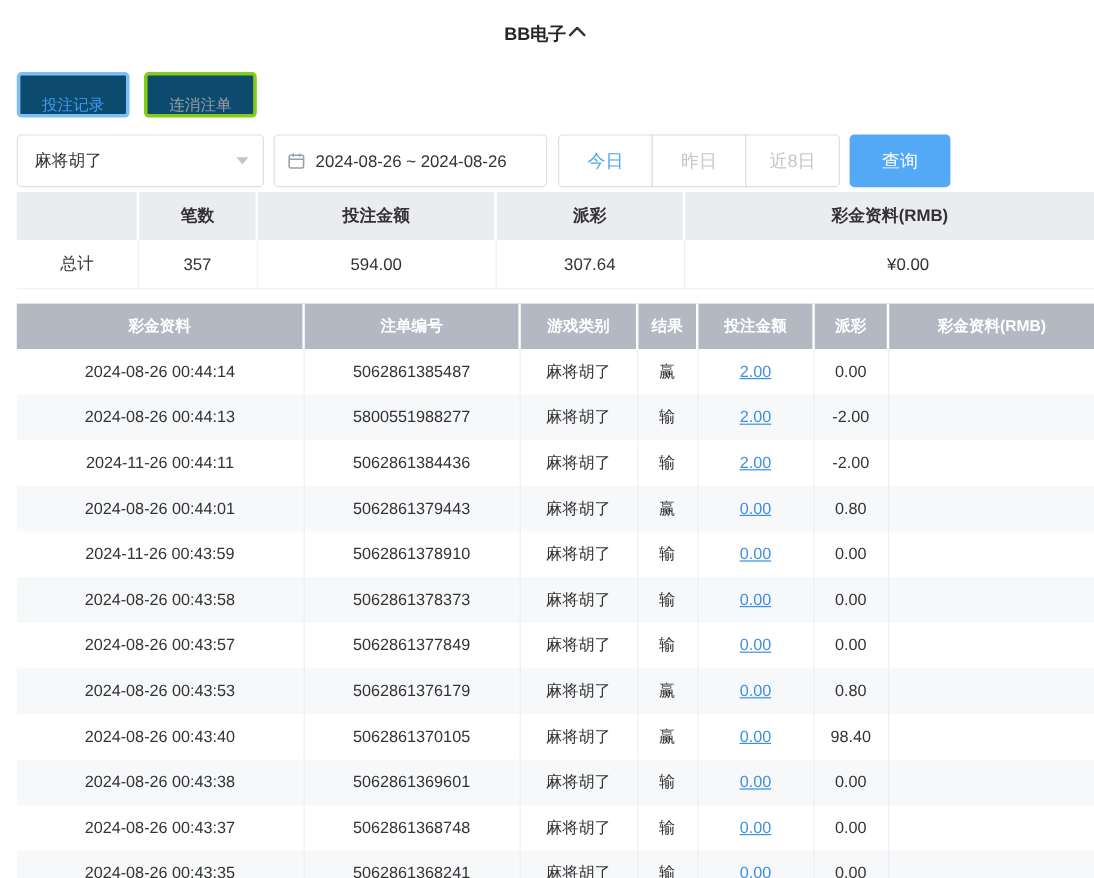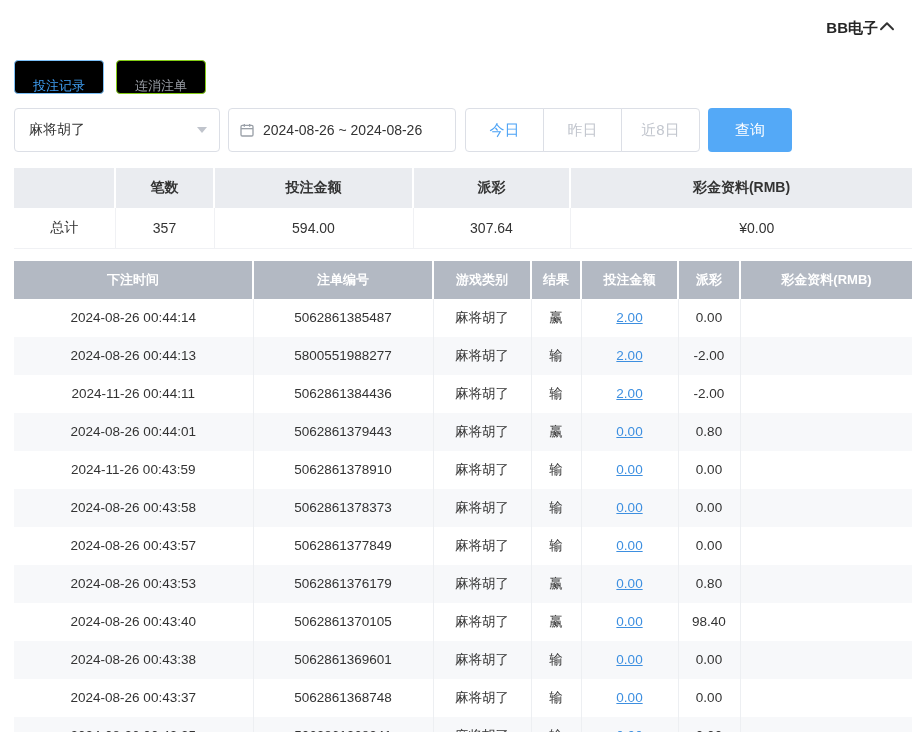--- a/index.html
+++ b/index.html
@@ -1,45 +1,45 @@
 <!DOCTYPE html>
 <html><head>
 <meta charset="utf-8">
 <style>
   * { margin: 0; padding: 0; box-sizing: border-box; }
   html, body { width: 912px; height: 732px; overflow: hidden; background: #fff; }
   body { font-family: "Liberation Sans", "DejaVu Sans", sans-serif; color: #333; }
   .page { width: 912px; height: 732px; padding: 16px 0 0 14px; position: relative; }
 
   
-  .panel-header { display: flex; align-items: center; justify-content: flex-end; padding-right: 16px; height: 24px; }
+  .panel-header { display: flex; align-items: center; justify-content: center; padding-right: 16px; height: 24px; }
   .panel-title { font-size: 15px; font-weight: bold; color: #262626; }
   .collapse-btn { background: none; border: none; cursor: pointer; display: flex; align-items: center; }
 
   
   .tabs { margin-top: 20px; display: flex; gap: 12px; }
-  .tab-btn { height: 34px; padding: 16px 18px; font-size: 13px; background: #000000; border: 1px solid #84cc16; border-radius: 4px; color: #9a9ea6; cursor: pointer; font-family: inherit; }
+  .tab-btn { height: 34px; padding: 16px 18px; font-size: 13px; background: #0c4a6e; border: 3px solid #84cc16; border-radius: 4px; color: #9a9ea6; cursor: pointer; font-family: inherit; }
   .tab-btn.active { border-color: #7cc0f7; color: #3f9ef2; }
 
   
   .filters { margin-top: 14px; display: flex; align-items: center; }
   .select-box { width: 206px; height: 44px; border: 1px solid #dcdfe6; border-radius: 4px; display: flex; align-items: center; justify-content: space-between; padding: 0 12px 0 14px; font-size: 14px; color: #333; cursor: pointer; background: #fff; }
   .caret { width: 0; height: 0; border-left: 5px solid transparent; border-right: 5px solid transparent; border-top: 6px solid #c0c4cc; }
   .date-box { margin-left: 8px; width: 228px; height: 44px; border: 1px solid #dcdfe6; border-radius: 4px; display: flex; align-items: center; padding: 0 10px; gap: 8px; font-size: 14px; color: #333; cursor: pointer; background: #fff; }
   .btn-group { margin-left: 9px; display: flex; }
   .range-btn { height: 44px; width: 79px; background: #fff; border: 1px solid #dcdfe6; font-size: 15px; color: #c2c6ce; cursor: pointer; font-family: inherit; }
   .range-btn + .range-btn { margin-left: -1px; }
   .range-btn:first-child { border-radius: 4px 0 0 4px; }
   .range-btn:last-child { border-radius: 0 4px 4px 0; }
   .range-btn.active { color: #4da3f5; position: relative; z-index: 1; }
   .query-btn { margin-left: 8px; height: 44px; width: 84px; background: #54a9f7; border: none; border-radius: 4px; color: #fff; font-size: 15px; cursor: pointer; font-family: inherit; }
 
   
   table { border-collapse: collapse; table-layout: fixed; width: 898px; }
-  .summary-table { margin-top: 16px; }
+  .summary-table { margin-top: 4px; }
   .summary-table th { height: 40px; background: #eaecf0; font-size: 14px; font-weight: bold; color: #333; text-align: center; border-right: 2px solid #fff; }
   .summary-table th:last-child { border-right: none; }
   .summary-table td { height: 40px; font-size: 14px; text-align: center; color: #333; border-right: 1px solid #f0f1f4; border-bottom: 1px solid #f0f1f4; background: #fff; }
   .summary-table td:last-child { border-right: none; padding-left: 31px; }
 
   
   .bet-table { margin-top: 12px; }
   .bet-table th { height: 38px; background: #b3b9c3; color: #fff; font-size: 13px; font-weight: bold; text-align: center; border-right: 2px solid #fff; }
   .bet-table th:last-child { border-right: none; }
   .bet-table td { height: 38px; font-size: 13.5px; text-align: center; color: #333; border-right: 1px solid #edeff2; background: #fff; }
@@ -126,21 +126,21 @@
         <col style="width:239px">
         <col style="width:180px">
         <col style="width:98px">
         <col style="width:50px">
         <col style="width:97px">
         <col style="width:62px">
         <col style="width:172px">
       </colgroup>
     <thead>
       <tr>
-        <th>下注时间</th>
+        <th>彩金资料</th>
         <th>注单编号</th>
         <th>游戏类别</th>
         <th>结果</th>
         <th>投注金额</th>
         <th>派彩</th>
         <th>彩金资料(RMB)</th>
       </tr>
     </thead>
     <tbody>
         <tr>

